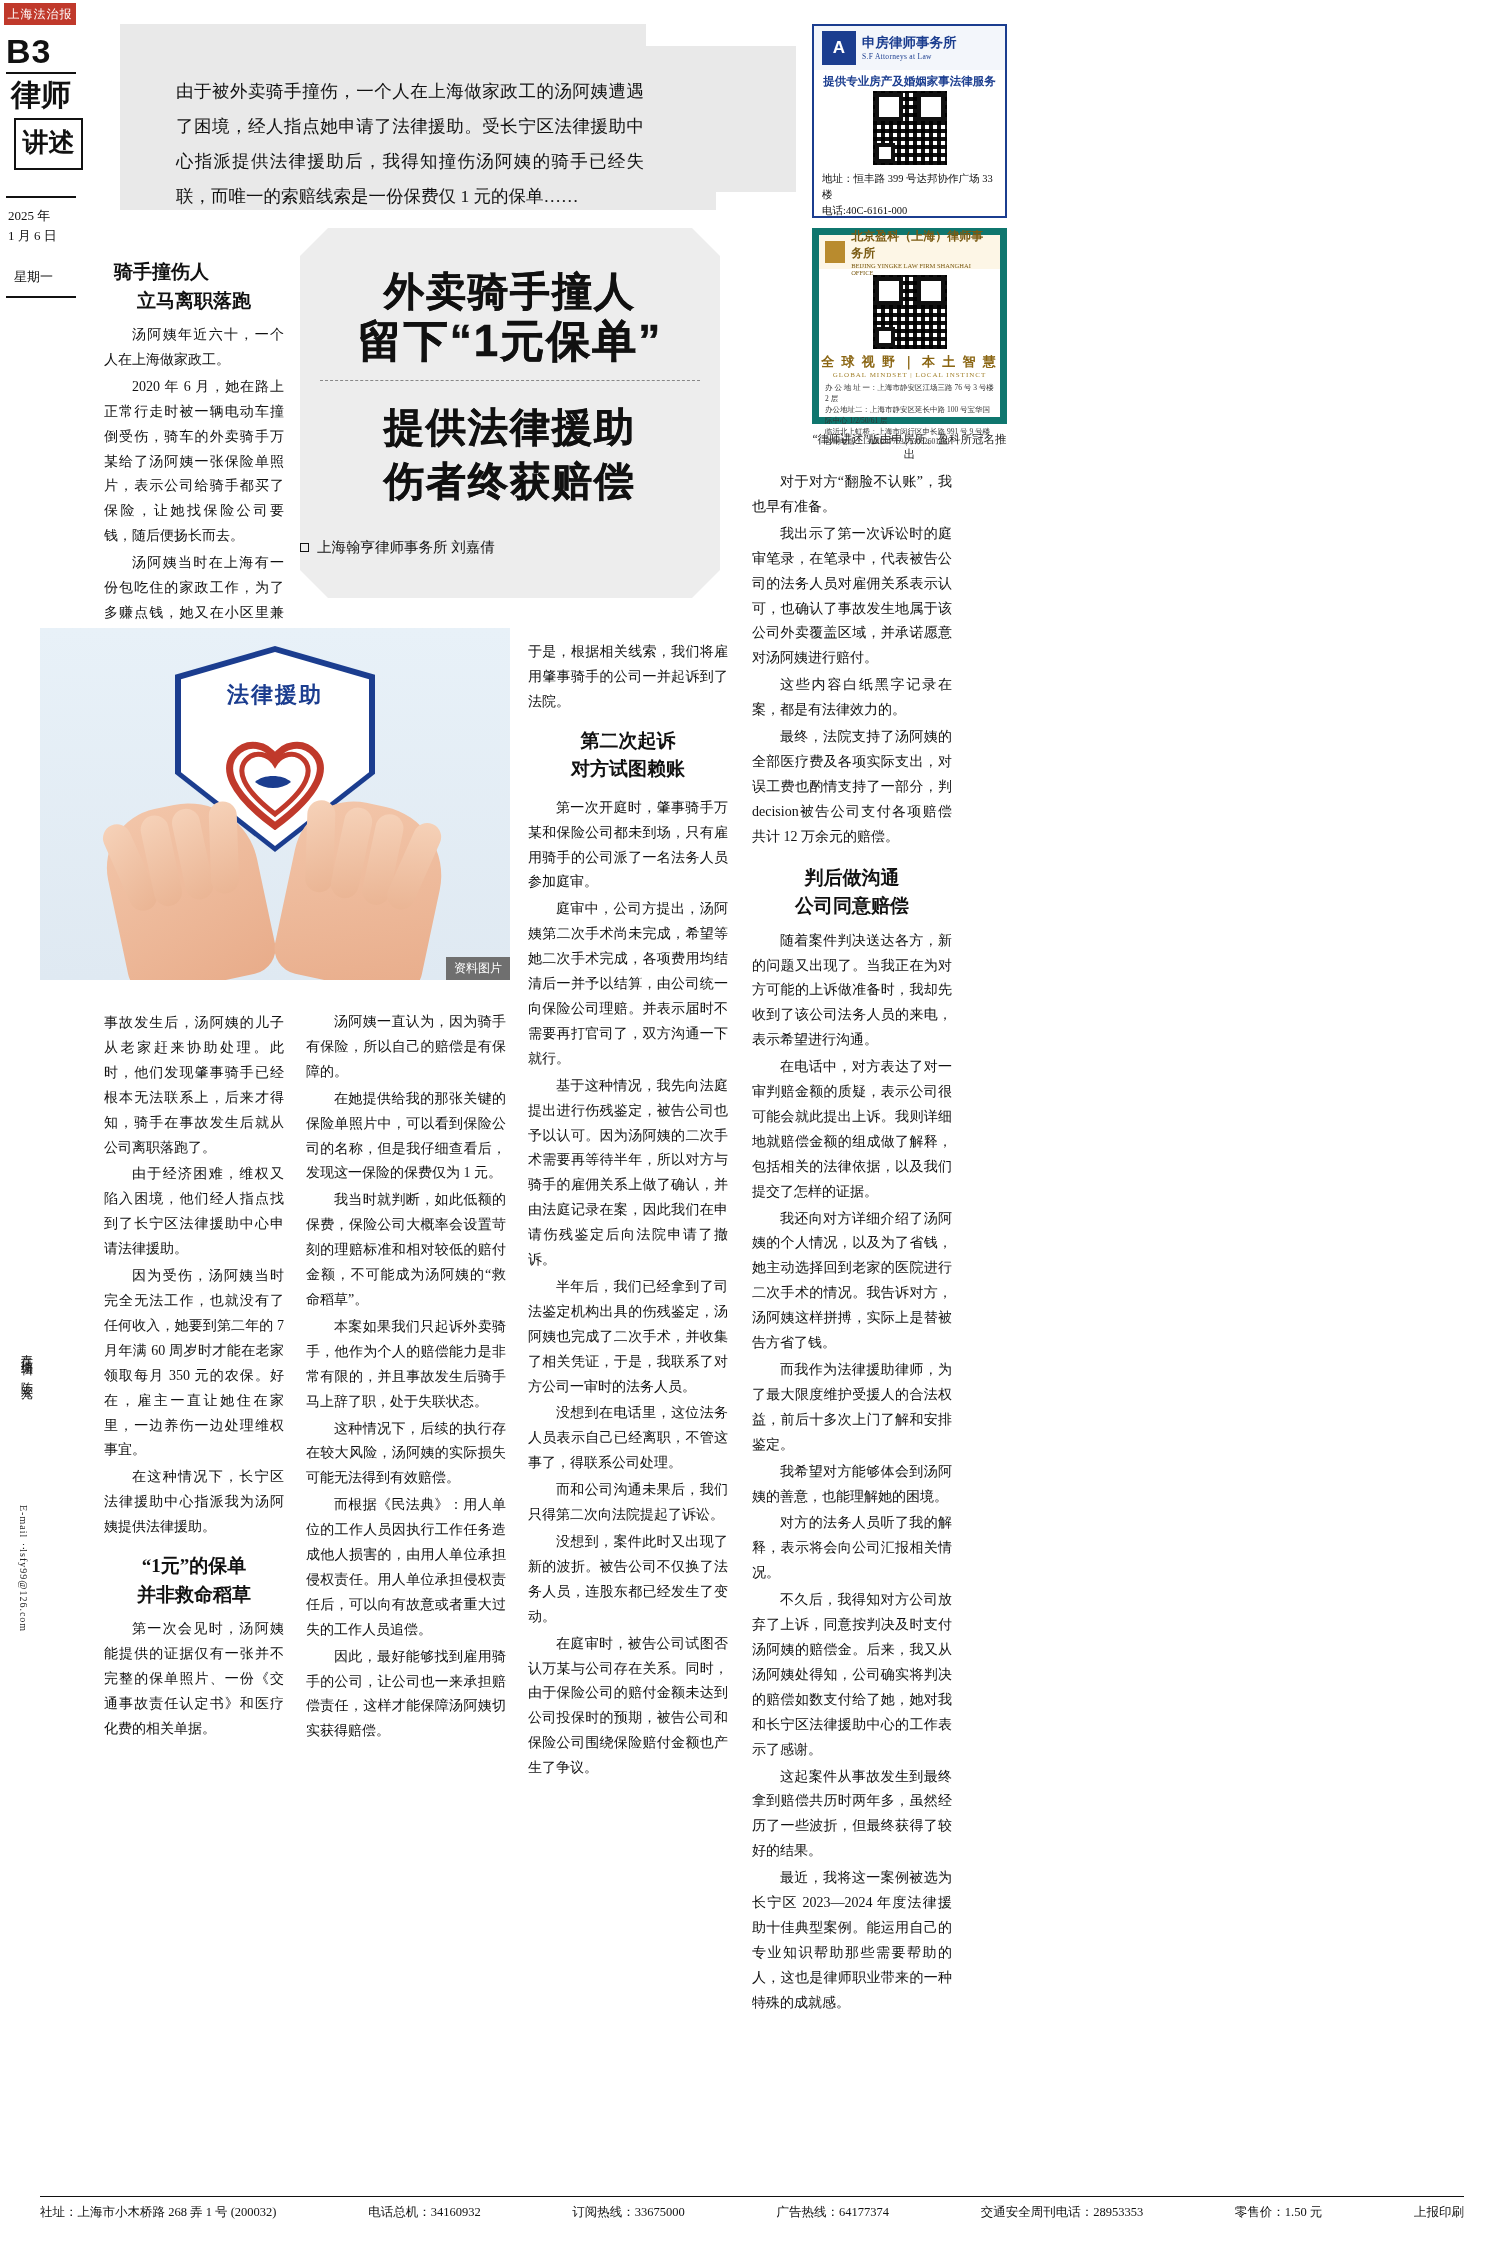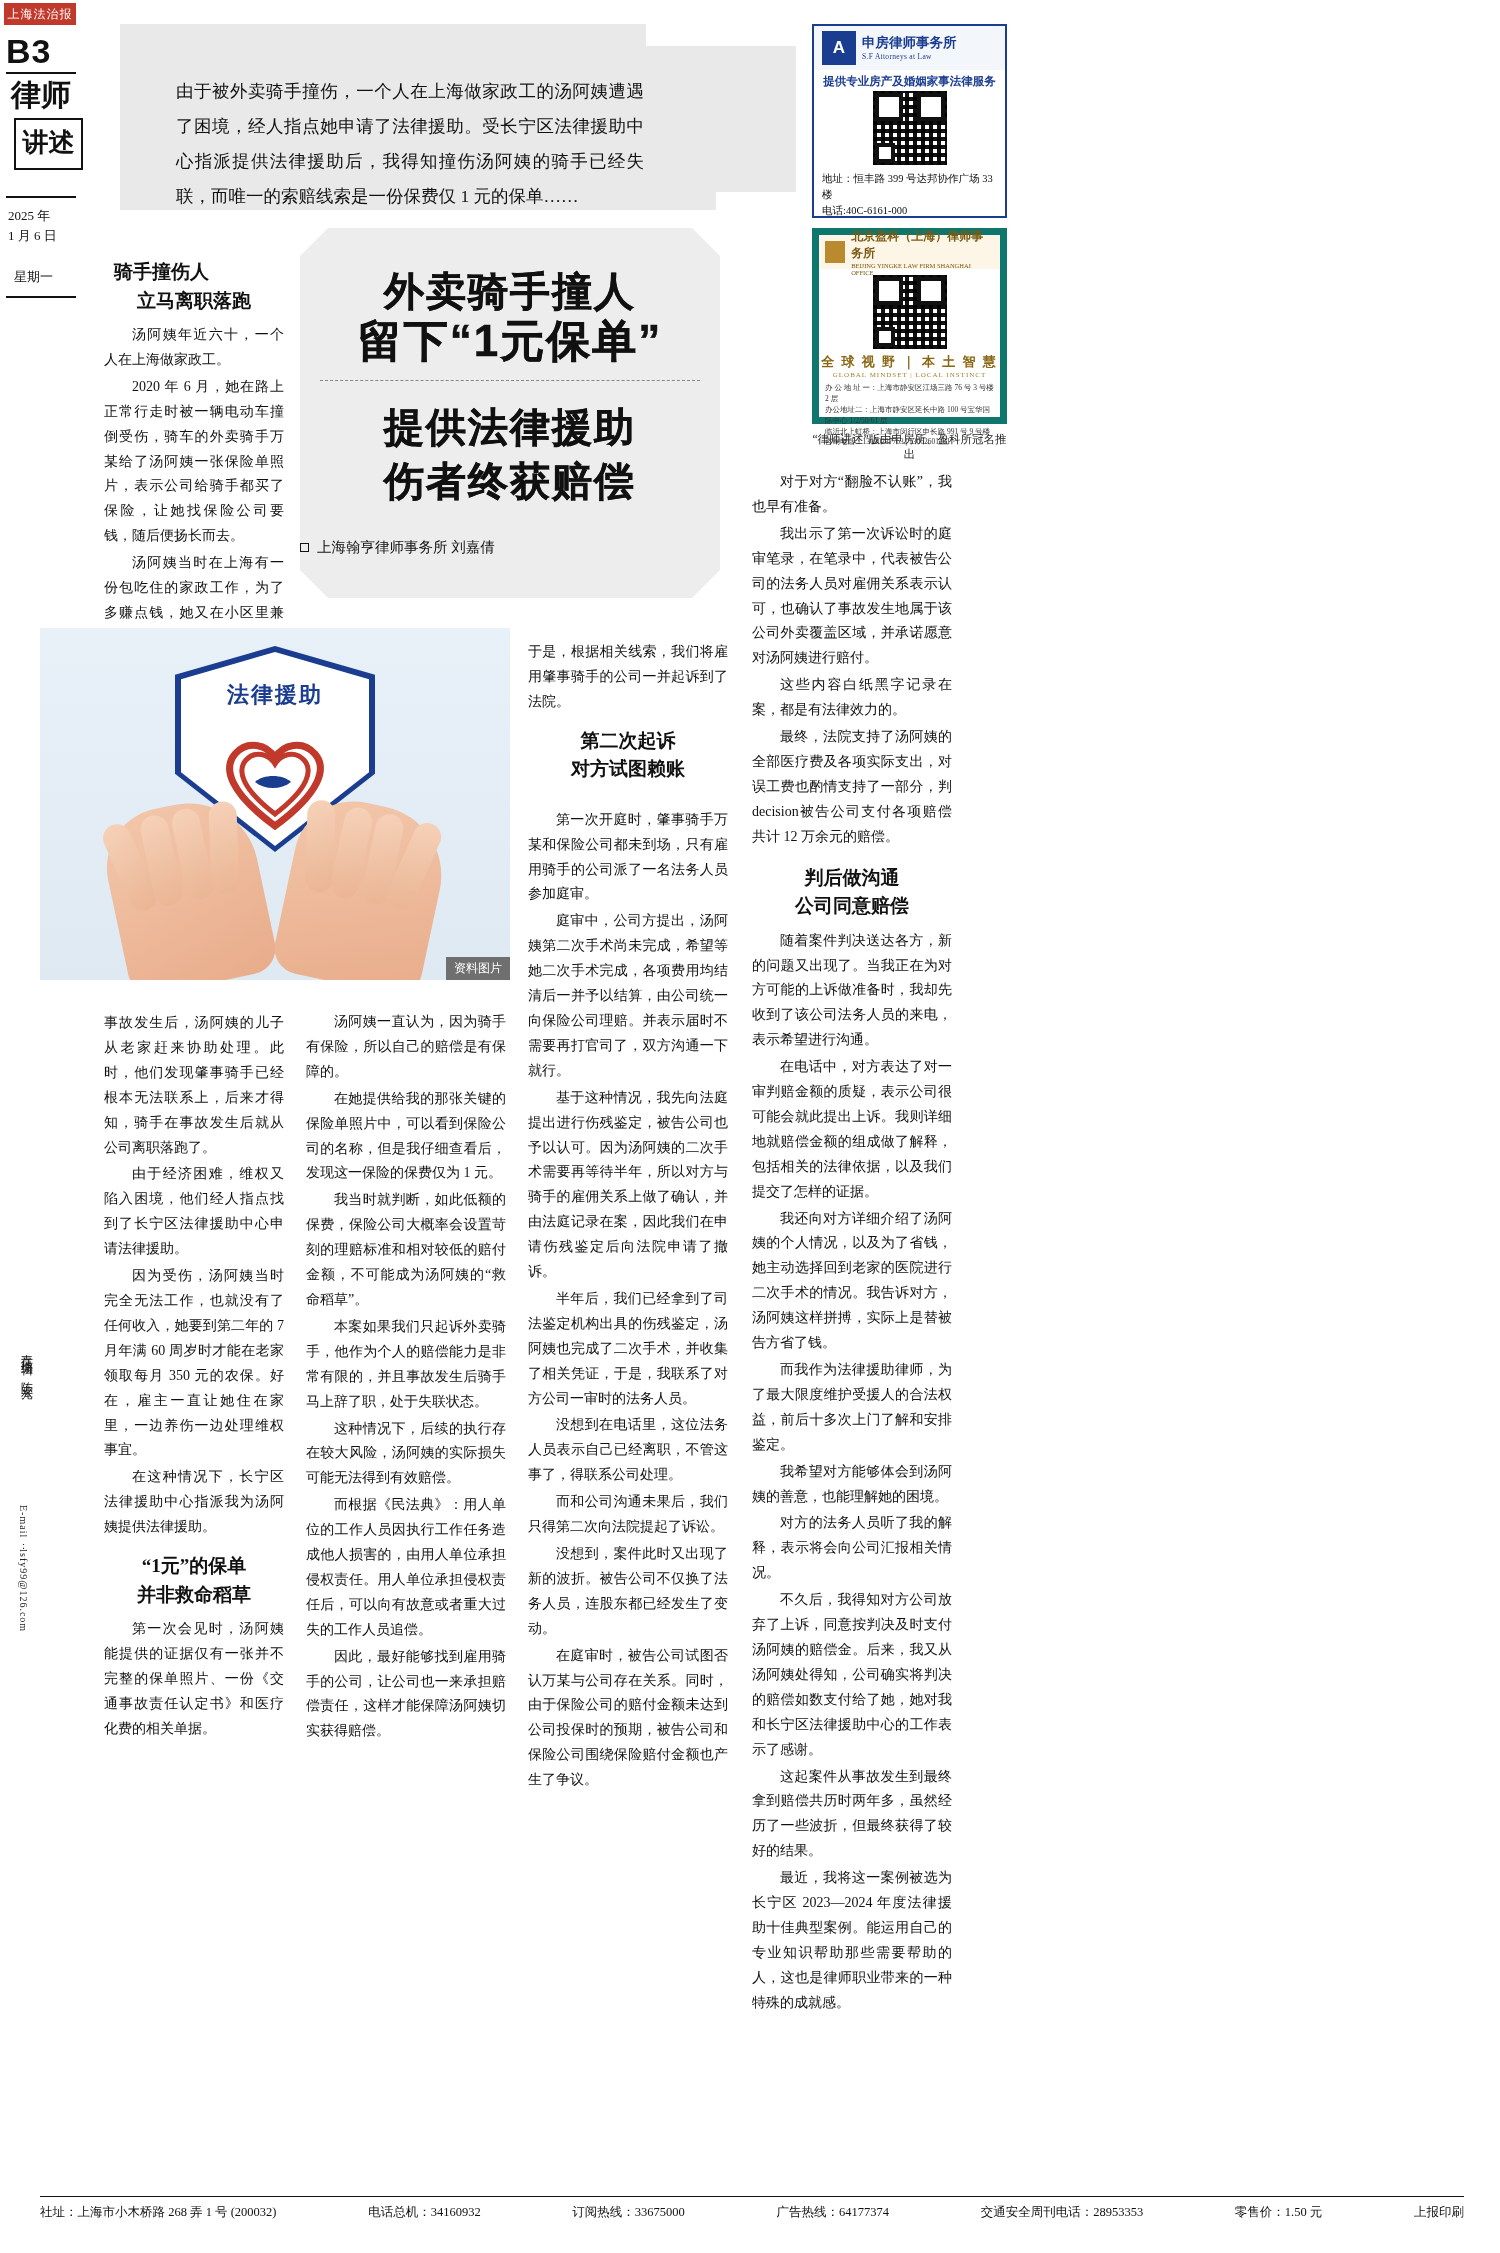--- a/index.html
+++ b/index.html
@@ -305,21 +305,21 @@
     <p class="body">本案如果我们只起诉外卖骑手，他作为个人的赔偿能力是非常有限的，并且事故发生后骑手马上辞了职，处于失联状态。</p>
     <p class="body">这种情况下，后续的执行存在较大风险，汤阿姨的实际损失可能无法得到有效赔偿。</p>
     <p class="body">而根据《民法典》：用人单位的工作人员因执行工作任务造成他人损害的，由用人单位承担侵权责任。用人单位承担侵权责任后，可以向有故意或者重大过失的工作人员追偿。</p>
     <p class="body">因此，最好能够找到雇用骑手的公司，让公司也一来承担赔偿责任，这样才能保障汤阿姨切实获得赔偿。</p>
   </div>
 
   <div class="col col3">
 
     <p class="body" style="text-indent:0;">于是，根据相关线索，我们将雇用肇事骑手的公司一并起诉到了法院。</p>
     <div class="sub-head" style="margin-top:12px;">第二次起诉</div>
-    <div class="sub-head" style="margin-bottom:24px;">对方试图赖账</div>
+    <div class="sub-head" style="margin-bottom:12px;">对方试图赖账</div>
     <p class="body">第一次开庭时，肇事骑手万某和保险公司都未到场，只有雇用骑手的公司派了一名法务人员参加庭审。</p>
     <p class="body">庭审中，公司方提出，汤阿姨第二次手术尚未完成，希望等她二次手术完成，各项费用均结清后一并予以结算，由公司统一向保险公司理赔。并表示届时不需要再打官司了，双方沟通一下就行。</p>
     <p class="body">基于这种情况，我先向法庭提出进行伤残鉴定，被告公司也予以认可。因为汤阿姨的二次手术需要再等待半年，所以对方与骑手的雇佣关系上做了确认，并由法庭记录在案，因此我们在申请伤残鉴定后向法院申请了撤诉。</p>
     <p class="body">半年后，我们已经拿到了司法鉴定机构出具的伤残鉴定，汤阿姨也完成了二次手术，并收集了相关凭证，于是，我联系了对方公司一审时的法务人员。</p>
     <p class="body">没想到在电话里，这位法务人员表示自己已经离职，不管这事了，得联系公司处理。</p>
     <p class="body">而和公司沟通未果后，我们只得第二次向法院提起了诉讼。</p>
     <p class="body">没想到，案件此时又出现了新的波折。被告公司不仅换了法务人员，连股东都已经发生了变动。</p>
     <p class="body">在庭审时，被告公司试图否认万某与公司存在关系。同时，由于保险公司的赔付金额未达到公司投保时的预期，被告公司和保险公司围绕保险赔付金额也产生了争议。</p>
   </div>
 

